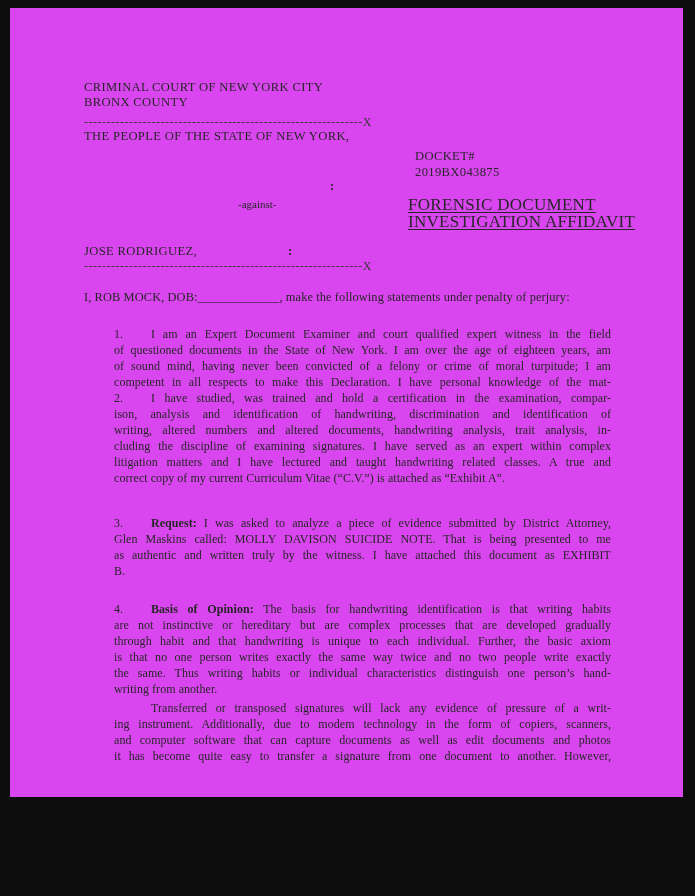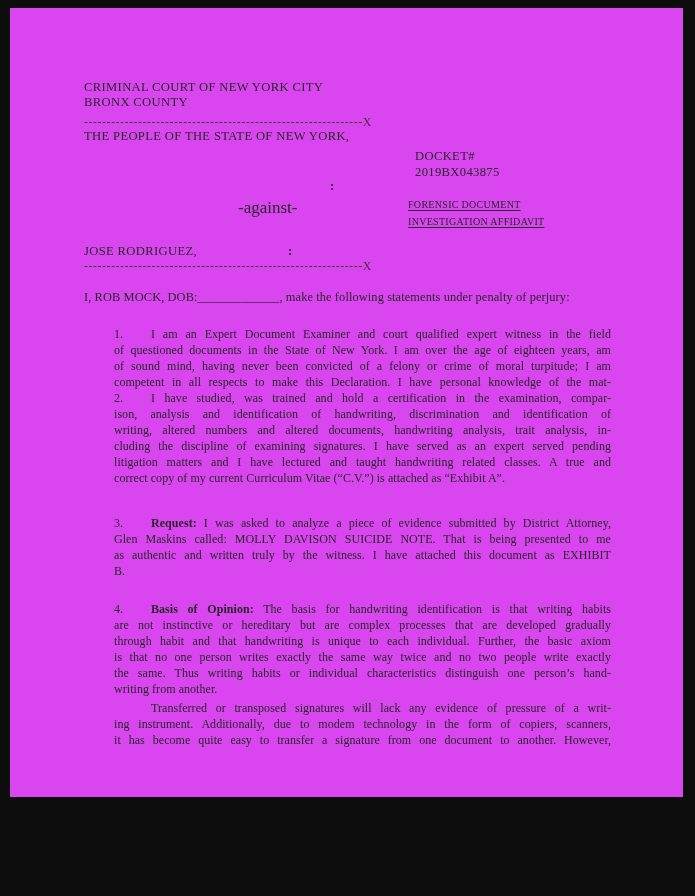--- a/index.html
+++ b/index.html
@@ -11,22 +11,22 @@
     -webkit-font-smoothing:antialiased;
   }
   .page{
     position:absolute;left:10px;top:8px;width:673px;height:789px;
     background:#d946ef;overflow:hidden;
   }
   .abs{position:absolute;white-space:nowrap;}
   .caps{font-size:12.6px;letter-spacing:.35px;line-height:15px;}
   .sep{font-size:12px;letter-spacing:.5px;color:#3a3a3a;}
   .colon{font-size:12.6px;font-weight:bold;}
-  .against{font-size:17px;}
-  .title-line{font-size:10px;letter-spacing:.3px;line-height:17px;
+  .against{font-size:11px;}
+  .title-line{font-size:17px;letter-spacing:.3px;line-height:17px;
     text-decoration:underline;text-underline-offset:2px;}
   .intro{font-size:12.4px;letter-spacing:.1px;text-align:right;}
   .body-block{position:absolute;left:104px;top:318px;width:497px;
     font-size:12px;line-height:16px;letter-spacing:.05px;}
   .para{margin:0;}
   .m1{} .m2{margin-top:29px;} .m3{margin-top:22px;} .m4{margin-top:3px;}
   .ln{white-space:nowrap;}
   .j{text-align:justify;text-align-last:justify;}
   .ind{text-indent:37px;}
   .pnum{display:inline-block;width:37px;}
@@ -73,21 +73,21 @@
       <div class="ln j"><span class="pnum">1.</span><span>I am an Expert Document Examiner and court qualified expert witness in the field</span></div>
       <div class="ln j">of questioned documents in the State of New York. I am over the age of eighteen years, am</div>
       <div class="ln j">of sound mind, having never been convicted of a felony or crime of moral turpitude; I am</div>
       <div class="ln j">competent in all respects to make this Declaration. I have personal knowledge of the mat-</div>
     </div>
 
     <div class="para m1">
       <div class="ln j"><span class="pnum">2.</span><span>I have studied, was trained and hold a certification in the examination, compar-</span></div>
       <div class="ln j">ison, analysis and identification of handwriting, discrimination and identification of</div>
       <div class="ln j">writing, altered numbers and altered documents, handwriting analysis, trait analysis, in-</div>
-      <div class="ln j">cluding the discipline of examining signatures. I have served as an expert served pending</div>
+      <div class="ln j">cluding the discipline of examining signatures. I have served as an expert within complex</div>
       <div class="ln j">litigation matters and I have lectured and taught handwriting related classes. A true and</div>
       <div class="ln">correct copy of my current Curriculum Vitae (“C.V.”) is attached as “Exhibit A”.</div>
     </div>
 
     <div class="para m2">
       <div class="ln j"><span class="pnum">3.</span><b class="lead">Request:</b><span> I was asked to analyze a piece of evidence submitted by District Attorney,</span></div>
       <div class="ln j">Glen Maskins called: MOLLY DAVISON SUICIDE NOTE. That is being presented to me</div>
       <div class="ln j">as authentic and written truly by the witness. I have attached this document as EXHIBIT</div>
       <div class="ln">B.</div>
     </div>
@@ -97,17 +97,18 @@
       <div class="ln j">are not instinctive or hereditary but are complex processes that are developed gradually</div>
       <div class="ln j">through habit and that handwriting is unique to each individual. Further, the basic axiom</div>
       <div class="ln j">is that no one person writes exactly the same way twice and no two people write exactly</div>
       <div class="ln j">the same. Thus writing habits or individual characteristics distinguish one person’s hand-</div>
       <div class="ln">writing from another.</div>
     </div>
 
     <div class="para m4">
       <div class="ln j ind">Transferred or transposed signatures will lack any evidence of pressure of a writ-</div>
       <div class="ln j">ing instrument. Additionally, due to modem technology in the form of copiers, scanners,</div>
+      <div class="ln j">and computer software that can capture documents as well as edit documents and photos</div>
       <div class="ln j">it has become quite easy to transfer a signature from one document to another. However,</div>
     </div>
 
   </div>
 </div>
 
 </body></html>

